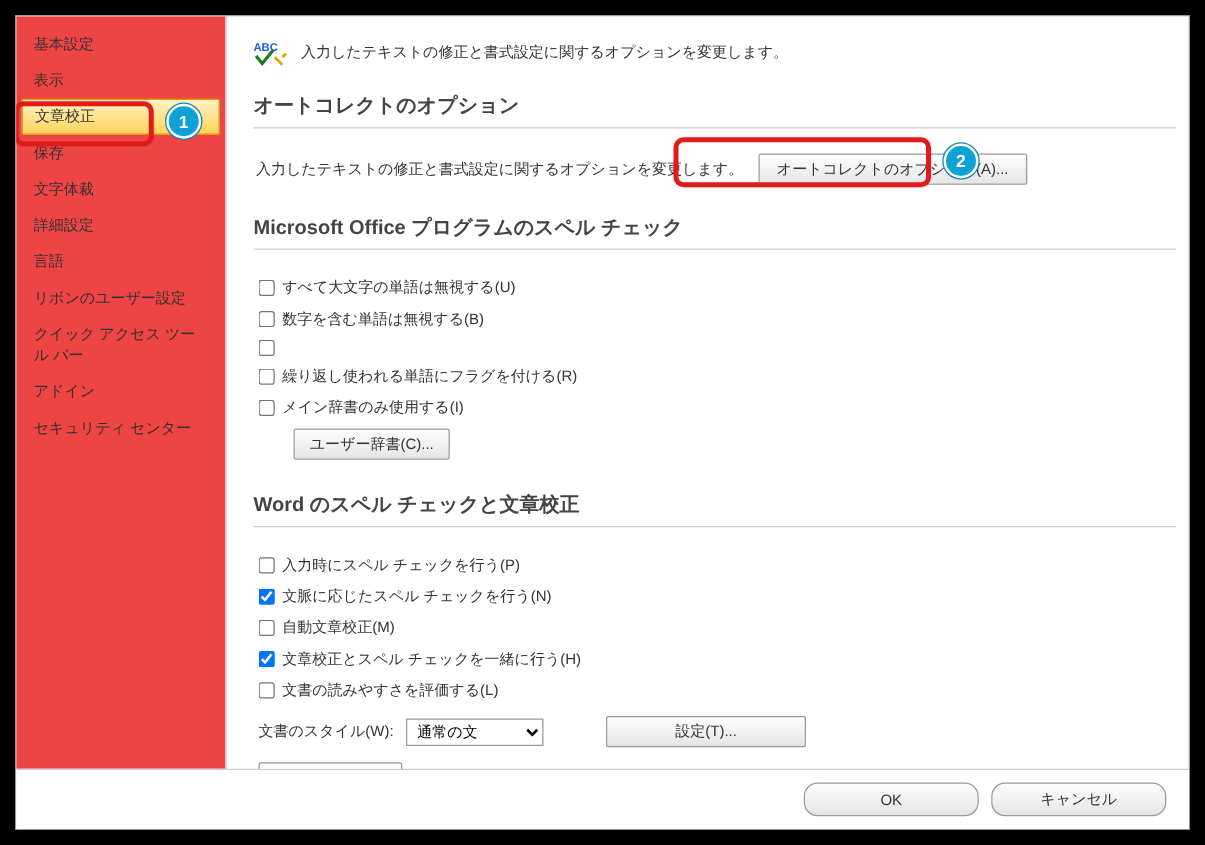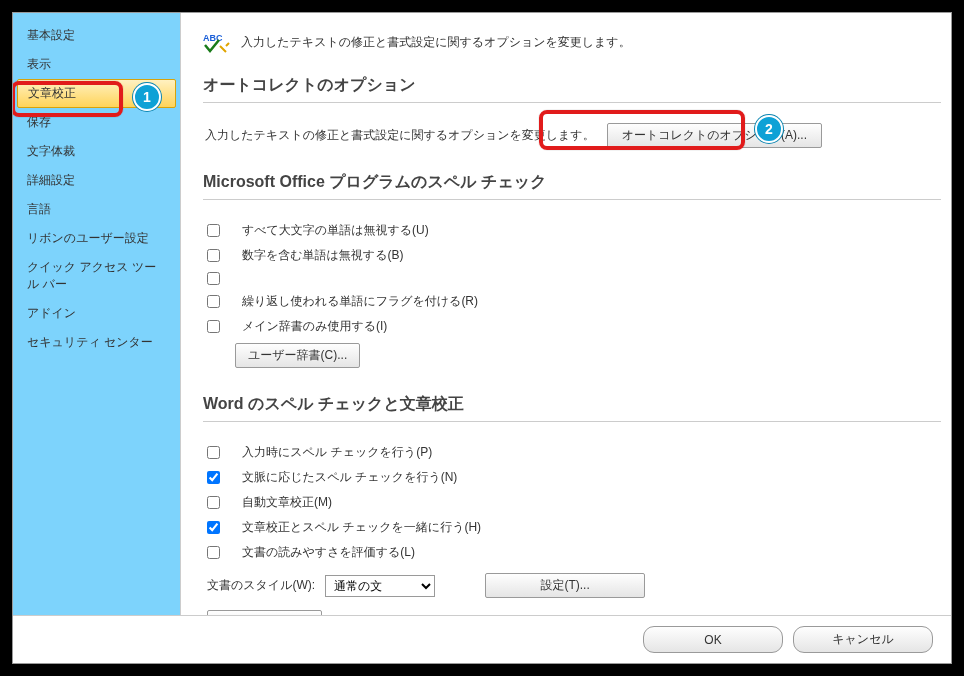--- a/index.html
+++ b/index.html
@@ -4,21 +4,21 @@
 <style>
   * { box-sizing: border-box; font-family: "Meiryo UI", "MS PGothic", sans-serif; }
   body { margin: 0; background: #000; padding: 12px; font-size: 12px; color: #333; }
   .dialog {
     width: 940px; height: 652px; background: #fff;
     border: 1px solid #999; display: flex; flex-direction: column;
   }
   .body { flex: 1; display: flex; overflow: hidden; }
   .sidebar {
     width: 168px; border-right: 1px solid #ccc; padding: 8px 0;
-    background: #7dd3fc; overflow: visible;
+    background: #ef4444; overflow: visible;
   }
   .sidebar-item {
     padding: 6px 14px; cursor: pointer; font-size: 12px; color: #333;
   }
   .sidebar-item.selected {
     background: linear-gradient(to bottom, #fff1c1 0%, #ffd45a 100%);
     border: 1px solid #d8a30a; border-radius: 2px; margin: 0 4px; padding: 5px 10px;
   }
   .content {
     flex: 1; padding: 14px 10px 10px 22px; overflow-y: auto;
@@ -28,21 +28,21 @@
   .intro-icon {
     width: 28px; height: 22px; position: relative;
   }
   .intro-icon svg { width: 100%; height: 100%; }
   .section-header {
     font-size: 16px; color: #444; font-weight: bold;
     border-bottom: 1px solid #ccc; padding: 4px 0 6px 0; margin-top: 2px;
   }
   .section-row { display: flex; align-items: center; gap: 12px; padding: 10px 2px 8px 2px; flex-wrap: wrap; }
   .checkbox-list { display: flex; flex-direction: column; gap: 8px; padding: 12px 4px 10px 4px; }
-  .checkbox-row { display: flex; align-items: center; gap: 22px; font-size: 12px; }
+  .checkbox-row { display: flex; align-items: center; gap: 6px; font-size: 12px; }
   .checkbox-row input { margin: 0; }
   .btn {
     padding: 3px 14px; background: linear-gradient(to bottom, #fefefe, #e5e5e5);
     border: 1px solid #9a9a9a; border-radius: 2px; font-size: 12px; cursor: pointer;
     min-width: 120px; text-align: center; color:#333;
   }
   .btn.small { min-width: 0; padding: 3px 12px; }
   .select {
     border: 1px solid #9a9a9a; background: #fff; font-size: 12px; padding: 2px 4px;
     height: 22px; min-width: 110px;

